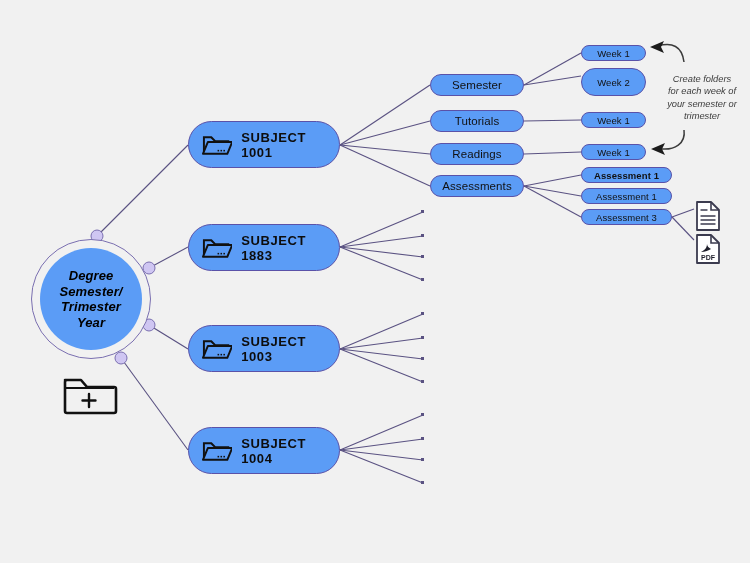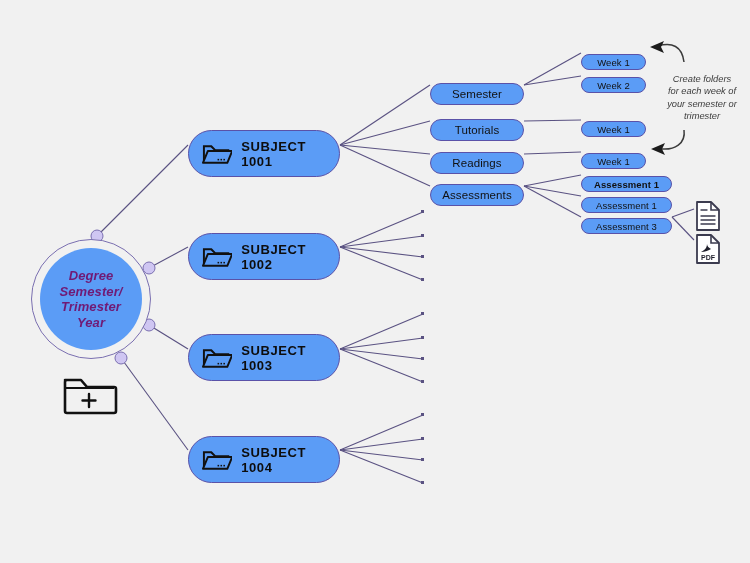--- a/index.html
+++ b/index.html
@@ -38,42 +38,41 @@
   .root-inner {
     position: absolute;
     border-radius: 50%;
     background: #5b9cf6;
     box-sizing: border-box;
     display: flex;
     align-items: center;
     justify-content: center;
   }
   .root-label {
-    color: #701a75;
+    color: #000000;
     font-weight: bold;
     font-style: italic;
     font-size: 13px;
     line-height: 15.5px;
     text-align: center;
     letter-spacing: .1px;
     white-space: pre-line;
   }
 
   
   .node {
     position: absolute;
     box-sizing: border-box;
     background: #5b9cf6;
     border: 1.2px solid #5a52a8;
     border-radius: 999px;
     display: flex;
     align-items: center;
     justify-content: center;
     color: #111;
-    margin-top: 9px;
   }
   .node.subject {
     background: #5b9cf6;
     border-radius: 26px;
     justify-content: flex-start;
     padding-left: 12px;
     gap: 9px;
   }
   .subject-label {
     font-size: 13px;
@@ -214,21 +213,21 @@
   <div class="node subject" style="left:188px; top:224px; width:152px; height:47px;">
     <svg class="folder-glyph" width="32" height="26" viewBox="0 0 32 26">
       <path d="M2,4 h9 l4,4 h14 v2 h-15 l-4,-4 h-6 v16 h-2 z" fill="#111"></path>
       <path d="M2,22 l5,-12 h25 l-5,12 z" fill="#5b9cf6" stroke="#111" stroke-width="2" stroke-linejoin="round"></path>
       <g fill="#111">
         <rect x="17" y="18" width="1.6" height="1.6"></rect>
         <rect x="20" y="18" width="1.6" height="1.6"></rect>
         <rect x="23" y="18" width="1.6" height="1.6"></rect>
       </g>
     </svg>
-    <span class="subject-label">SUBJECT 1002</span>
+    <span class="subject-label">SUBJECT 1883</span>
   </div>
 
   <div class="node subject" style="left:188px; top:325px; width:152px; height:47px;">
     <svg class="folder-glyph" width="32" height="26" viewBox="0 0 32 26">
       <path d="M2,4 h9 l4,4 h14 v2 h-15 l-4,-4 h-6 v16 h-2 z" fill="#111"></path>
       <path d="M2,22 l5,-12 h25 l-5,12 z" fill="#5b9cf6" stroke="#111" stroke-width="2" stroke-linejoin="round"></path>
       <g fill="#111">
         <rect x="17" y="18" width="1.6" height="1.6"></rect>
         <rect x="20" y="18" width="1.6" height="1.6"></rect>
         <rect x="23" y="18" width="1.6" height="1.6"></rect>
@@ -259,21 +258,21 @@
   <div class="node" style="left:430px; top:143px; width:94px; height:22px;">
     <span class="branch-label">Readings</span>
   </div>
   <div class="node" style="left:430px; top:175px; width:94px; height:22px;">
     <span class="branch-label">Assessments</span>
   </div>
 
   <div class="node" style="left:581px; top:45px; width:65px; height:16px;">
     <span class="leaf-label">Week 1</span>
   </div>
-  <div class="node" style="left:581px; top:68px; width:65px; height:16px;">
+  <div class="node" style="left:581px; top:68px; width:65px; height:28px;">
     <span class="leaf-label">Week 2</span>
   </div>
   <div class="node" style="left:581px; top:112px; width:65px; height:16px;">
     <span class="leaf-label">Week 1</span>
   </div>
   <div class="node" style="left:581px; top:144px; width:65px; height:16px;">
     <span class="leaf-label">Week 1</span>
   </div>
   <div class="node" style="left:581px; top:167px; width:91px; height:16px;font-weight:bold;">
     <span class="leaf-label">Assessment 1</span>

